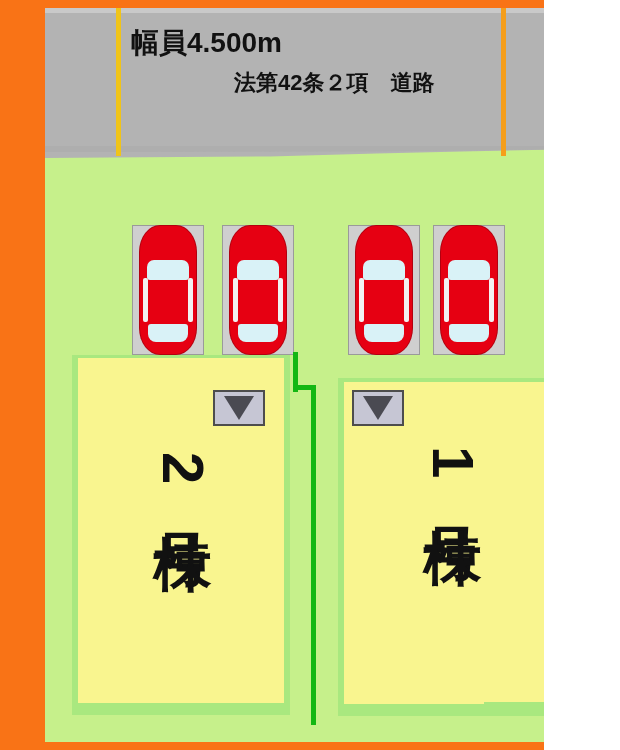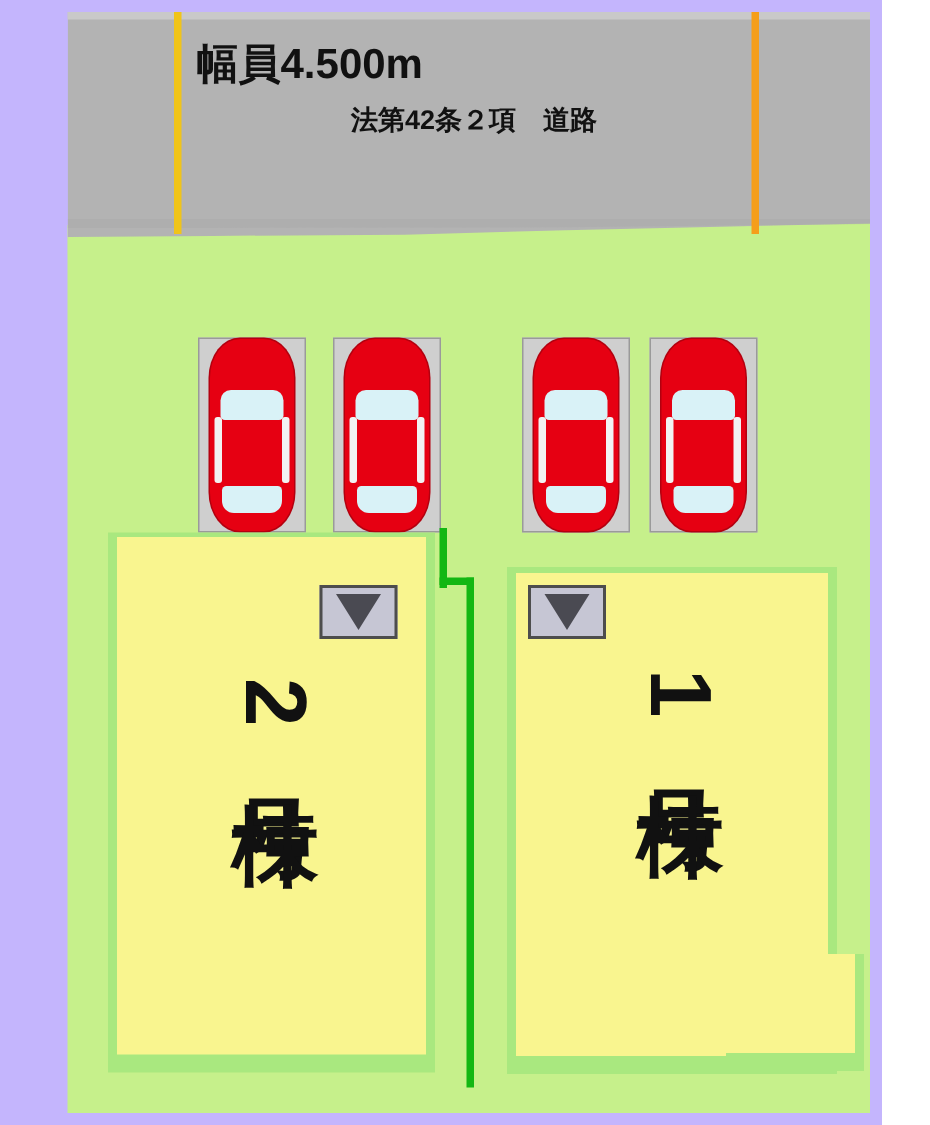--- a/index.html
+++ b/index.html
@@ -8,24 +8,24 @@
     background: #ffffff;
   }
   body {
     width: 620px;
     height: 750px;
     font-family: "Liberation Sans", sans-serif;
   }
 
   #plan {
     position: relative;
-    width: 588px;
+    width: 544px;
     height: 750px;
     overflow: hidden;
-    background: #c4b5fd;
+    background: #f97316;
   }
 
   
   .site-green {
     position: absolute;
     left: 45px;
     top: 150px;
     width: 535px;
     height: 592px;
     background: #c6f08b;
@@ -88,21 +88,21 @@
     letter-spacing: 0px;
   }
   .road-text.l1 {
     left: 131px;
     top: 24px;
     font-size: 28px;
   }
   .road-text.l2 {
     left: 234px;
     top: 68px;
-    font-size: 18px;
+    font-size: 22px;
   }
   .road-text.l3 {
     left: 234px;
     top: 102px;
     font-size: 22px;
   }
 
   
   .bay {
     position: absolute;

